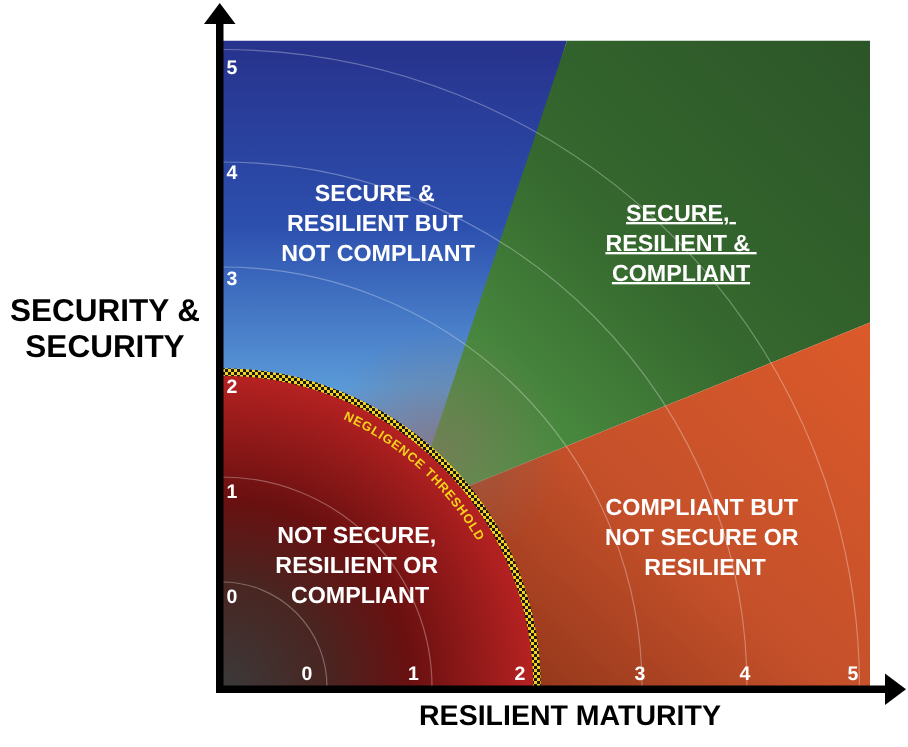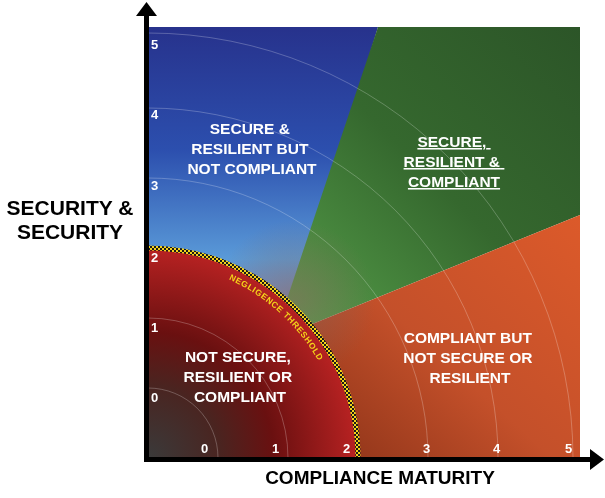--- a/index.html
+++ b/index.html
@@ -128,13 +128,13 @@
   <g>
     <rect x="144" y="457" width="448" height="5" fill="#000"></rect>
     <polygon points="604,459.5 590,449 590,470" fill="#000"></polygon>
   </g>
 </svg>
 
 <div id="y-title" class="axis-title">
   <div>SECURITY &amp;</div>
   <div>SECURITY</div>
 </div>
-<div id="x-title" class="axis-title">COMPLIANCE MATURITY</div>
+<div id="x-title" class="axis-title">RESILIENT MATURITY</div>
 
 </body></html>

